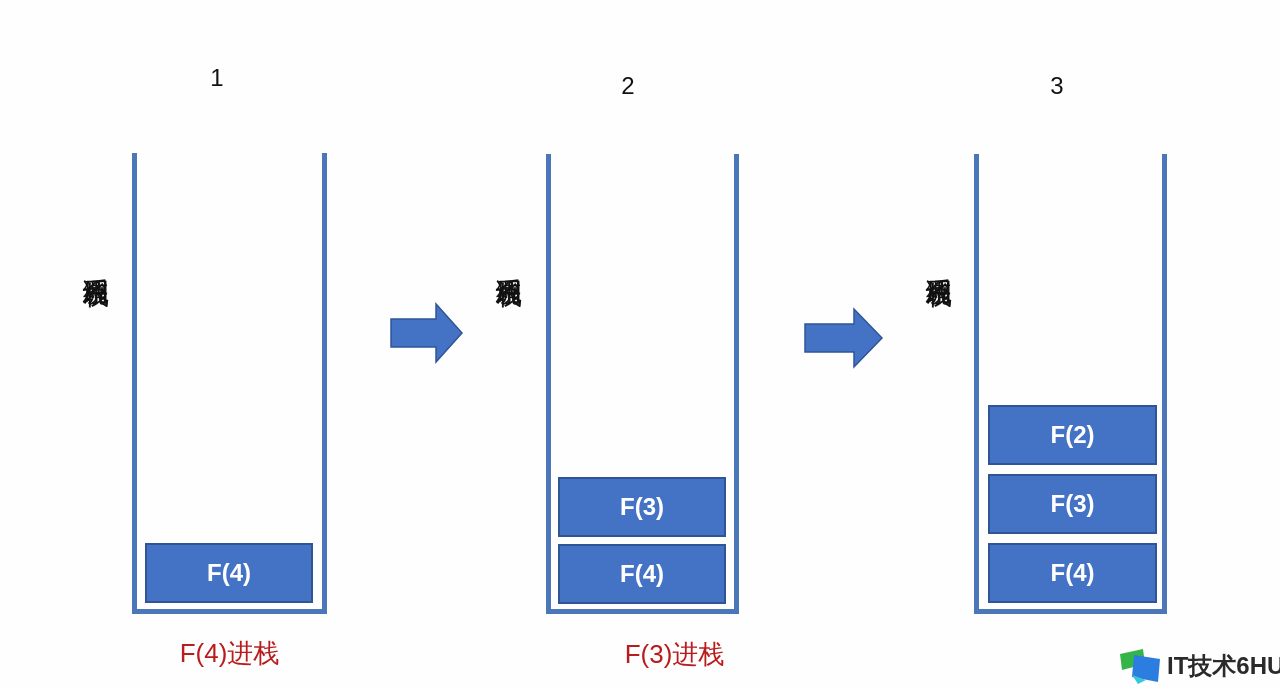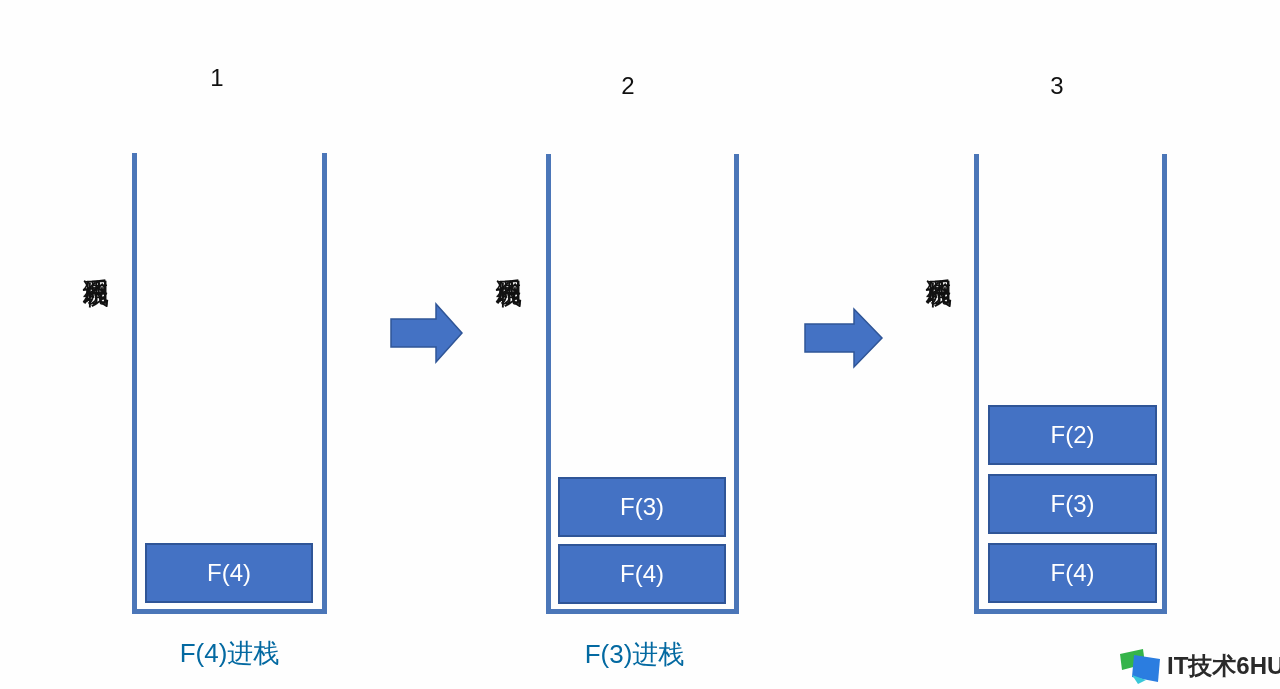--- a/index.html
+++ b/index.html
@@ -17,25 +17,25 @@
     letter-spacing:1px;
   }
   .uwall{
     position:absolute;box-sizing:border-box;
     border-left:5px solid #4b76b8;border-right:5px solid #4b76b8;border-bottom:5px solid #4b76b8;
     background:transparent;
   }
   .sbox{
     position:absolute;box-sizing:border-box;width:168px;height:60px;
     background:#4472c4;border:2px solid #2f5597;
-    color:#ffffff;font-size:24px;font-weight:400;
+    color:#ffffff;font-size:24px;font-weight:700;
     display:flex;align-items:center;justify-content:center;
   }
   .cap{
-    position:absolute;text-align:center;font-size:26px;font-weight:500;color:#0369a1;
+    position:absolute;text-align:center;font-size:26px;font-weight:500;color:#b91c1c;
   }
   .arrow{position:absolute;}
   .wm{
     position:absolute;left:1118px;top:646px;display:flex;align-items:center;gap:3px;
   }
   .wm-text{
     font-size:24px;font-weight:600;color:#2a2a2a;white-space:nowrap;
   }
 </style>
 </head>
@@ -58,21 +58,21 @@
   <div class="sbox" style="left:145px;top:543px;">F(4)</div>
 
   <div class="sbox" style="left:558px;top:477px;">F(3)</div>
   <div class="sbox" style="left:558px;top:544px;">F(4)</div>
 
   <div class="sbox" style="left:988px;top:405px;width:169px;">F(2)</div>
   <div class="sbox" style="left:988px;top:474px;width:169px;">F(3)</div>
   <div class="sbox" style="left:988px;top:543px;width:169px;">F(4)</div>
 
   <div class="cap" style="left:132px;top:636px;width:195px;">F(4)进栈</div>
-  <div class="cap" style="left:538px;top:637px;width:193px;">F(3)进栈</div>
+  <div class="cap" style="left:578px;top:637px;width:193px;">F(3)进栈</div>
 
   <svg class="arrow" style="left:390px;top:302px;" width="74" height="62" viewBox="0 0 74 62">
     <path d="M1,17 H46 V2 L72,31 L46,60 V45 H1 Z" fill="#4472c4" stroke="#2f5597" stroke-width="1.5"></path>
   </svg>
   <svg class="arrow" style="left:804px;top:307px;" width="80" height="62" viewBox="0 0 80 62">
     <path d="M1,17 H50 V2 L78,31 L50,60 V45 H1 Z" fill="#4472c4" stroke="#2f5597" stroke-width="1.5"></path>
   </svg>
 
   <div class="wm">
     <svg width="46" height="40" viewBox="0 0 46 40">

